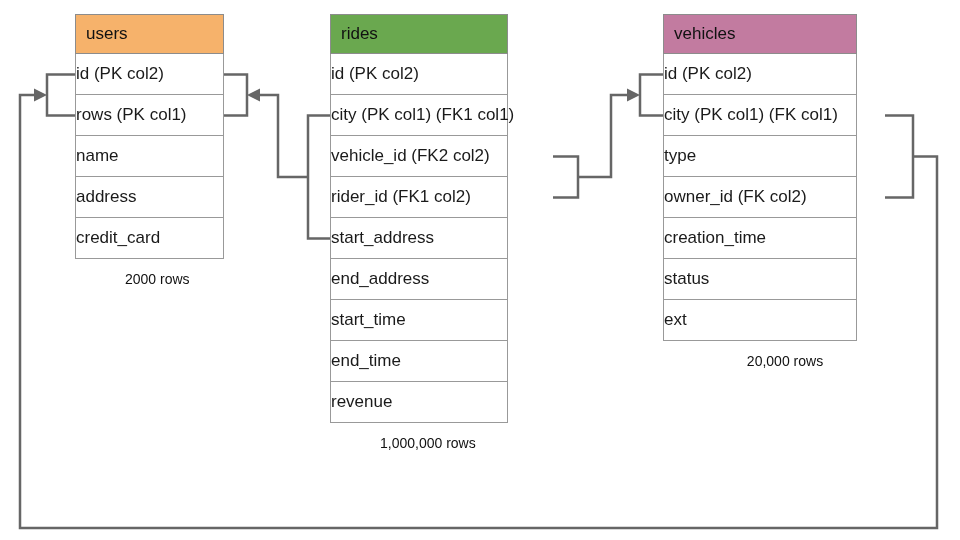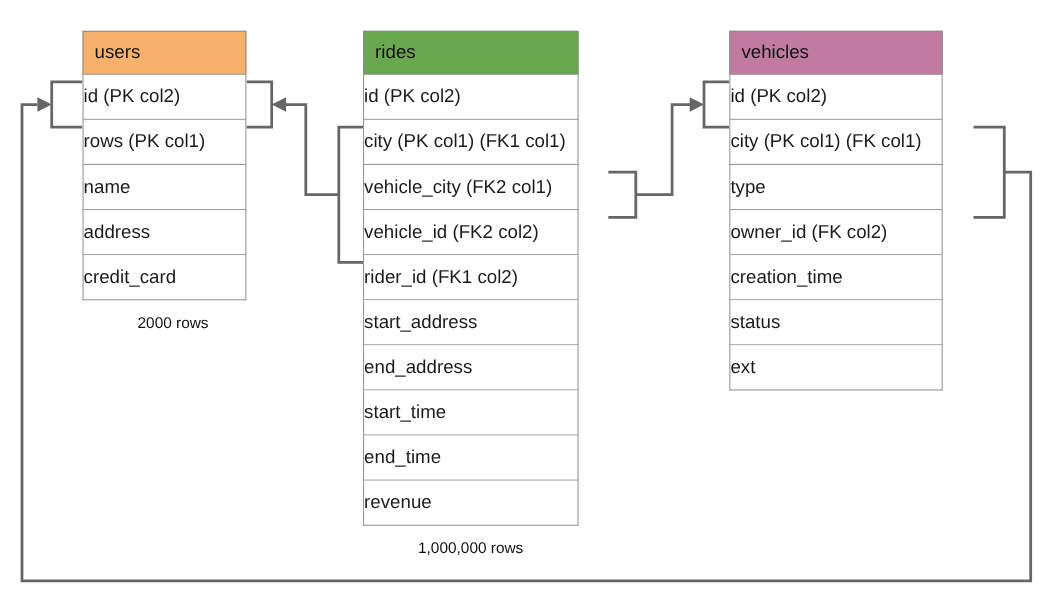--- a/index.html
+++ b/index.html
@@ -4,21 +4,21 @@
 <style>
   html,body { margin:0; padding:0; background:#ffffff; }
   #canvas {
     position:relative;
     width:960px; height:540px;
     background:#ffffff;
     font-family:"Liberation Sans", sans-serif;
     color:#1a1a1a;
     overflow:hidden;
   }
-  .db-table { position:absolute; top:28px; }
+  .db-table { position:absolute; top:14px; }
   .thead {
     height:40px;
     box-sizing:border-box;
     border:1px solid #8c8c8c;
     display:flex; align-items:center;
     padding-left:10px;
     font-size:17px;
     color:#111;
   }
   .trow {
@@ -75,27 +75,26 @@
 
     <div class="trow">id (PK col2)</div>
         <div class="trow">rows (PK col1)</div>
         <div class="trow">name</div>
         <div class="trow">address</div>
         <div class="trow">credit_card</div>
       </div>
     <div class="rowcount">2000 rows</div>
   </div>
 
-  <div class="db-table" style="left:330px; width:196px;">
+  <div class="db-table" style="left:330px; width:178px;">
     <div class="thead" style="background-color: rgb(106, 168, 79);">rides</div>
     <div>
 
     <div class="trow">id (PK col2)</div>
         <div class="trow">city (PK col1) (FK1 col1)</div>
-        <div class="trow">vehicle_city (FK2 col1)</div>
         <div class="trow">vehicle_id (FK2 col2)</div>
         <div class="trow">rider_id (FK1 col2)</div>
         <div class="trow">start_address</div>
         <div class="trow">end_address</div>
         <div class="trow">start_time</div>
         <div class="trow">end_time</div>
         <div class="trow">revenue</div>
       </div>
     <div class="rowcount">1,000,000 rows</div>
   </div>
@@ -105,15 +104,16 @@
     <div>
 
     <div class="trow">id (PK col2)</div>
         <div class="trow">city (PK col1) (FK col1)</div>
         <div class="trow">type</div>
         <div class="trow">owner_id (FK col2)</div>
         <div class="trow">creation_time</div>
         <div class="trow">status</div>
         <div class="trow">ext</div>
       </div>
+    <div class="rowcount">20,000 rows</div>
   </div>
 
 </div>
 
 </body></html>

